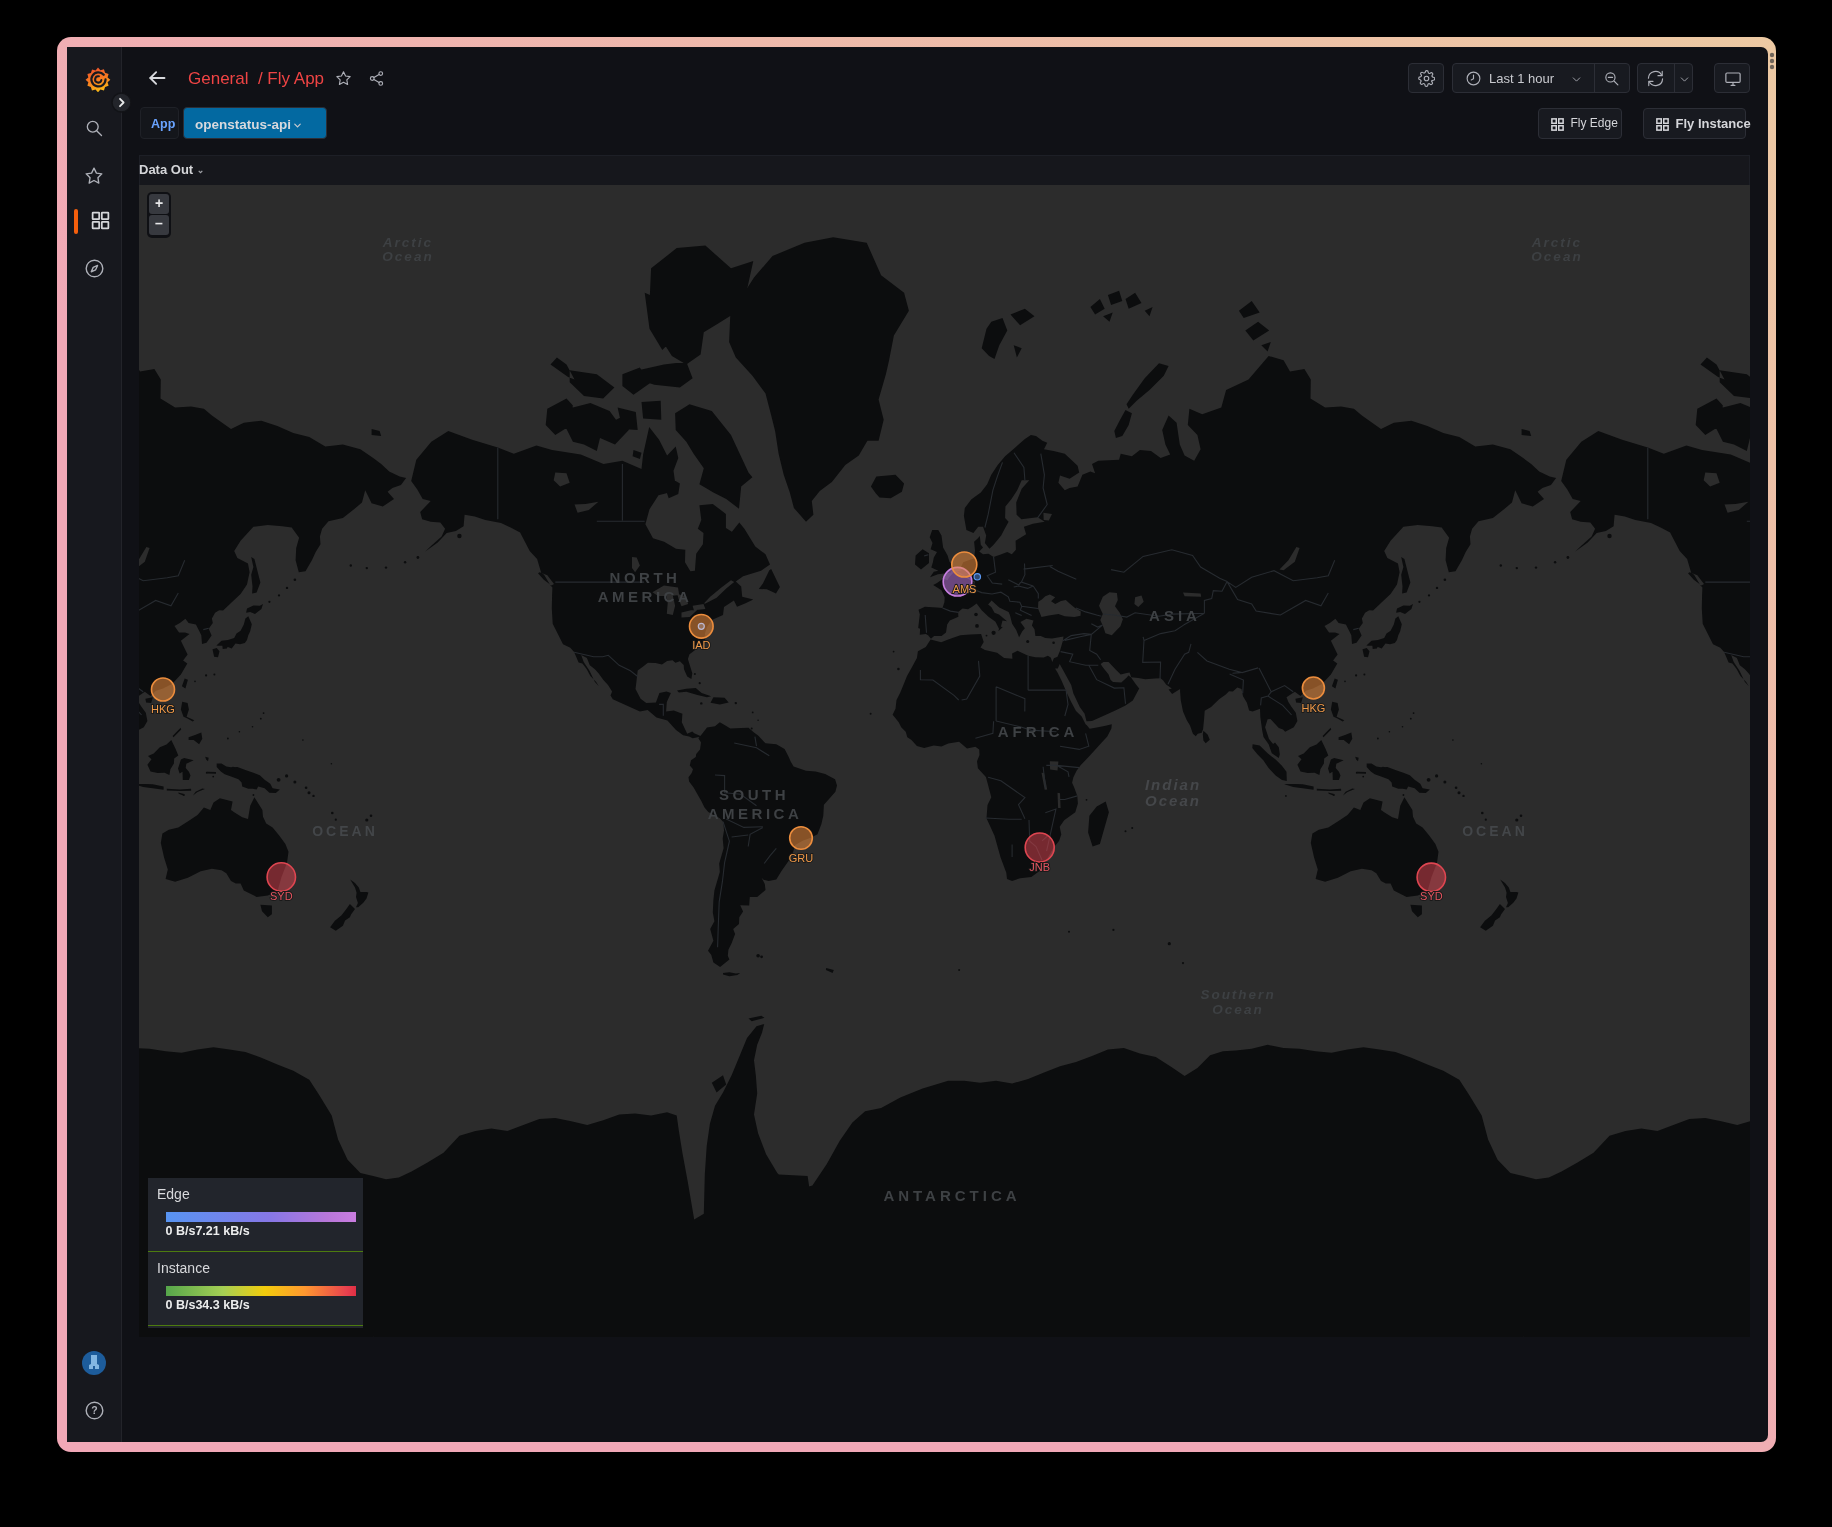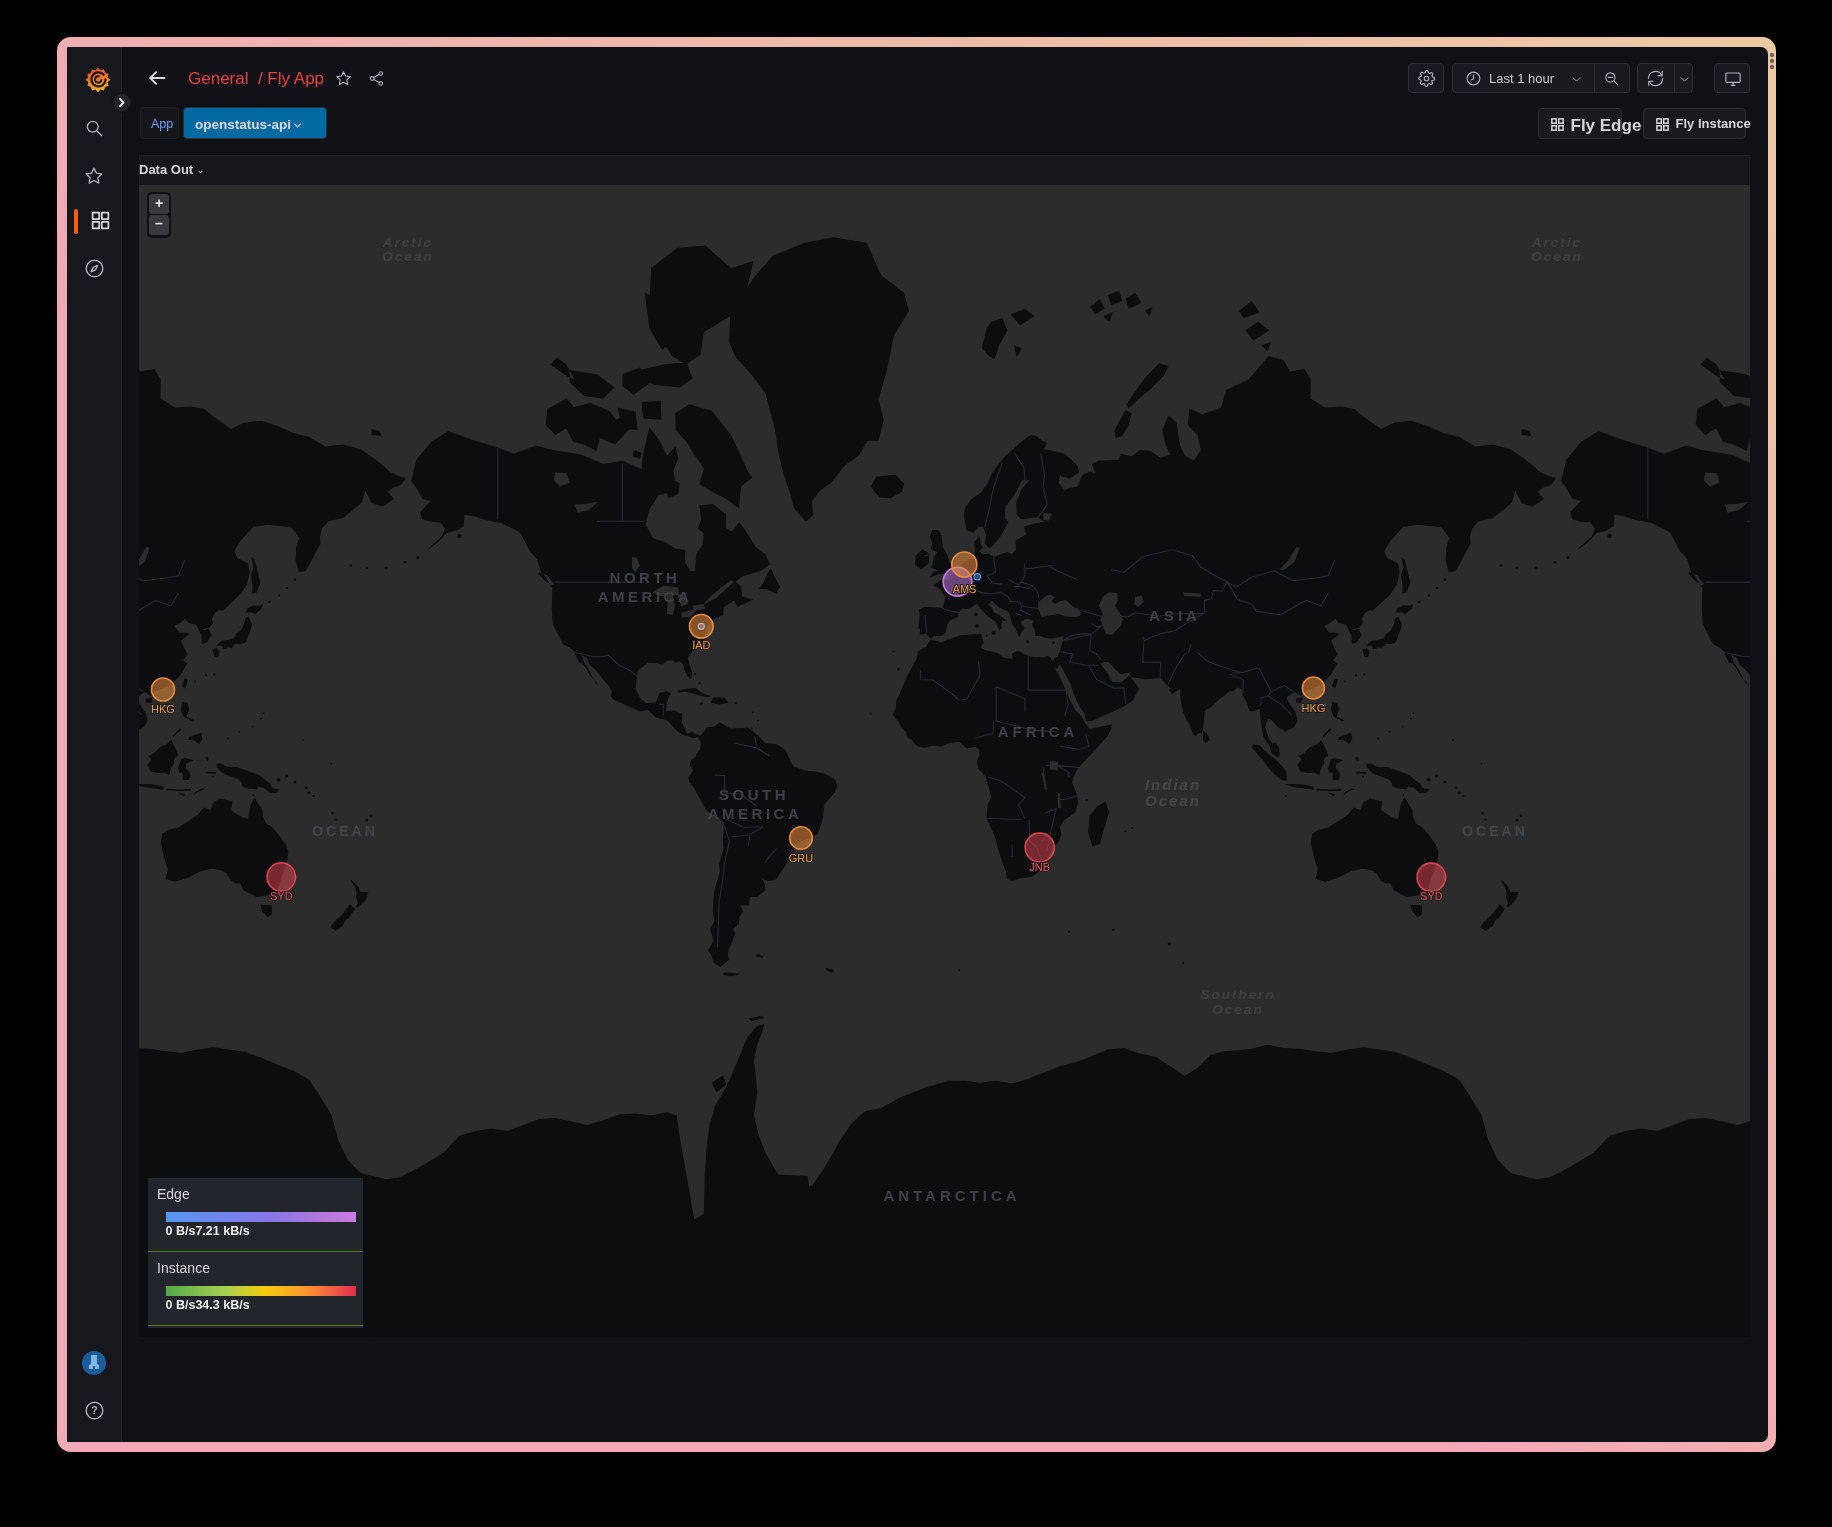--- a/index.html
+++ b/index.html
@@ -144,38 +144,38 @@
     </svg>
 </div>
 <div class="btn" style="left:1714px;top:63px;width:36px;height:30px"><svg style="margin:6px 0 0 9px" width="18" height="18" viewBox="0 0 24 24">
       <g class="icon" stroke-width="1.8">
         <rect x="2.5" y="4" width="19" height="12.5" rx="1.5"></rect>
         <path d="M9.5 20.5h5M12 17v3.5"></path>
       </g>
     </svg></div>
 
 <div class="btn" style="left:140px;top:107px;width:39px;height:32px;background:#14161b;border-color:#1f2127">
-    <span style="position:absolute;left:10px;top:8.5px;font-size:12.5px;font-weight:400;color:#69a3ff">App</span>
+    <span style="position:absolute;left:10px;top:8.5px;font-size:12.5px;font-weight:700;color:#69a3ff">App</span>
   </div>
 <div class="btn" style="left:183px;top:107px;width:144px;height:32px;background:#0369a1">
   <span style="position:absolute;left:11px;top:8.5px;font-size:13.5px;font-weight:600;color:#d8d9dd">openstatus-api</span>
   <svg style="position:absolute;left:108px;top:12px" width="11" height="11" viewBox="0 0 24 24">
       <path d="M6 9l6 6 6-6" fill="none" stroke="#c9cacf" stroke-width="2.6" stroke-linecap="round"></path>
     </svg>
 </div>
 <div class="btn" style="left:1537.5px;top:108px;width:84px;height:31px">
   <svg style="position:absolute;left:11px;top:8px" width="15" height="15" viewBox="0 0 24 24">
       <g stroke="#d5d6da" stroke-width="2.4" fill="none">
         <rect x="3" y="3" width="7" height="7"></rect>
         <rect x="14" y="3" width="7" height="7"></rect>
         <rect x="3" y="14" width="7" height="7"></rect>
         <rect x="14" y="14" width="7" height="7"></rect>
       </g>
     </svg>
-  <span style="position:absolute;left:32px;top:7px;font-size:17px;font-weight:700;color:#d5d6da">Fly Edge</span>
+  <span style="position:absolute;left:32px;top:7px;font-size:12px;font-weight:400;color:#d5d6da">Fly Edge</span>
 </div>
 <div class="btn" style="left:1642.5px;top:108px;width:103px;height:31px">
   <svg style="position:absolute;left:11px;top:8px" width="15" height="15" viewBox="0 0 24 24">
       <g stroke="#d5d6da" stroke-width="2.4" fill="none">
         <rect x="3" y="3" width="7" height="7"></rect>
         <rect x="14" y="3" width="7" height="7"></rect>
         <rect x="3" y="14" width="7" height="7"></rect>
         <rect x="14" y="14" width="7" height="7"></rect>
       </g>
     </svg>

